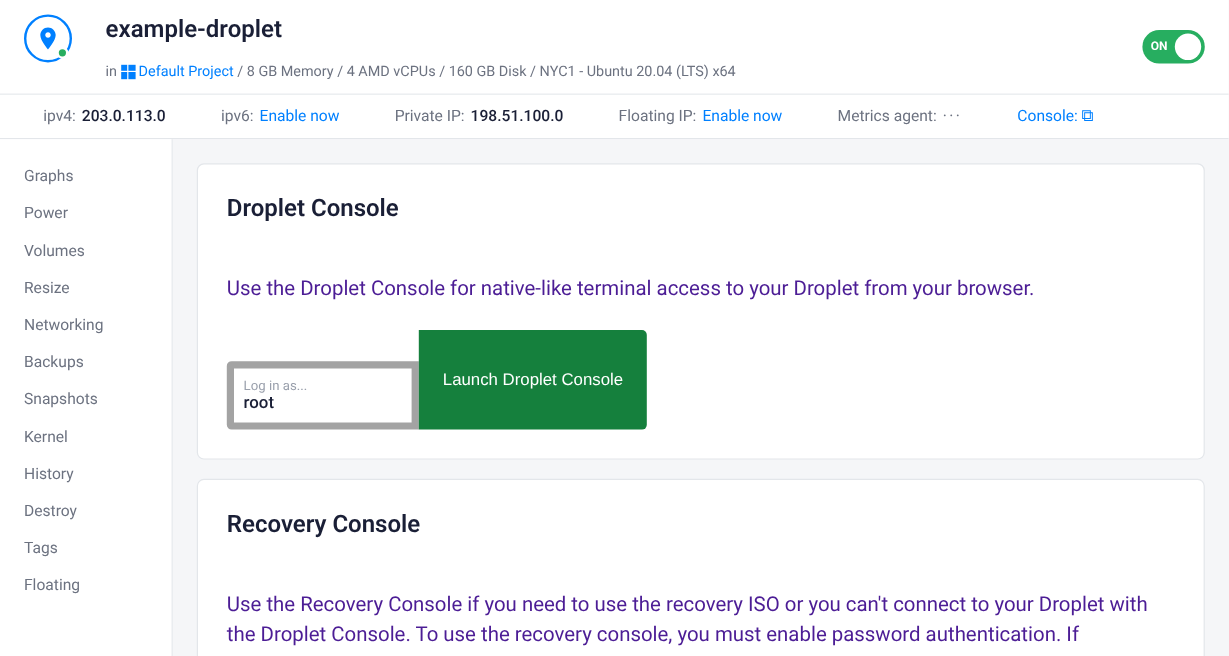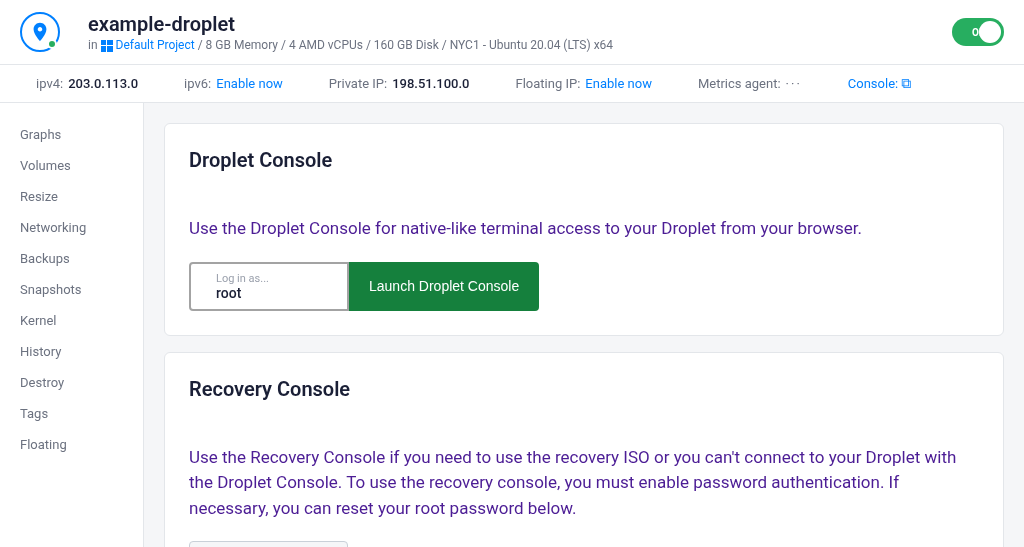--- a/index.html
+++ b/index.html
@@ -5,26 +5,26 @@
     * { box-sizing: border-box; margin: 0; padding: 0; }
     body { font-family: -apple-system, BlinkMacSystemFont, 'Segoe UI', Roboto, sans-serif; font-size: 14px; color: #333; background: #f5f6f8; }
 
     
     .header { background: #fff; border-bottom: 1px solid #e3e6ea; padding: 12px 20px; display: flex; align-items: center; justify-content: space-between; }
     .header-left { display: flex; align-items: flex-start; gap: 28px; }
     .droplet-icon { width: 40px; height: 40px; border-radius: 50%; border: 2px solid #0080ff; display: flex; align-items: center; justify-content: center; position: relative; }
     .droplet-icon svg { width: 22px; height: 22px; }
     .status-dot { width: 10px; height: 10px; background: #27ae60; border-radius: 50%; position: absolute; bottom: 1px; right: 1px; border: 2px solid #fff; }
     .droplet-name { font-size: 20px; font-weight: 600; color: #1a1f36; }
-    .droplet-meta { font-size: 12px; color: #6c7280; margin-top: 2px; }
+    .droplet-meta { font-size: 12px; color: #6c7280; margin-top: 16px; }
     .droplet-meta a { color: #0080ff; text-decoration: none; }
     .toggle-container { display: flex; align-items: center; }
     .toggle { width: 52px; height: 28px; background: #27ae60; border-radius: 14px; display: flex; align-items: center; padding: 3px; cursor: pointer; position: relative; }
     .toggle-knob { width: 22px; height: 22px; background: #fff; border-radius: 50%; margin-left: auto; }
-    .toggle-label { position: absolute; left: 20px; color: #fff; font-size: 10px; font-weight: 700; }
+    .toggle-label { position: absolute; left: 7px; color: #fff; font-size: 10px; font-weight: 700; }
 
     
     .info-bar { background: #fff; border-bottom: 1px solid #e3e6ea; padding: 10px 20px; display: flex; align-items: center; gap: 30px; font-size: 13px; }
     .info-item { display: flex; align-items: center; gap: 5px; margin-left: 16px; }
     .info-label { color: #6c7280; }
     .info-value { color: #1a1f36; font-weight: 500; }
     .info-link { color: #0080ff; text-decoration: none; cursor: pointer; }
     .info-dots { color: #6c7280; letter-spacing: 2px; cursor: pointer; }
     .console-link { color: #0080ff; text-decoration: none; display: flex; align-items: center; gap: 3px; }
     .console-icon { font-size: 14px; }
@@ -40,21 +40,21 @@
     
     .main { flex: 1; padding: 20px; background: #f5f6f8; }
 
     
     .card { background: #fff; border: 1px solid #e3e6ea; border-radius: 6px; padding: 24px; margin-bottom: 16px; }
     .card-title { font-size: 20px; font-weight: 600; color: #1a1f36; margin-bottom: 12px; }
     .card-desc { font-size: 17px; color: #4c1d95; margin-bottom: 20px; line-height: 1.5; margin-top: 44px; }
 
     
     .console-row { display: flex; align-items: stretch; gap: 0; }
-    .login-box { border: 2px solid #a3a3a3; border-radius: 4px 0 0 4px; padding: 8px 25px; display: flex; flex-direction: column; justify-content: center; min-width: 160px; }
+    .login-box { border: 6px solid #a3a3a3; border-radius: 4px 0 0 4px; padding: 8px 8px; display: flex; flex-direction: column; justify-content: center; min-width: 160px; margin-top: 26px; }
     .login-label { font-size: 11px; color: #9aa0ac; }
     .login-value { font-size: 14px; color: #1a1f36; font-weight: 500; }
     .launch-btn { background: #15803d; color: #fff; border: none; border-radius: 0 4px 4px 0; padding: 10px 20px; font-size: 14px; font-weight: 500; cursor: pointer; white-space: nowrap; }
 
     
     .recovery-btn { background: #f5f6f8; color: #333; border: 1px solid #c9d0d8; border-radius: 4px; padding: 10px 20px; font-size: 10px; cursor: pointer; }
 
     
     .windows-icon { display: inline-grid; grid-template-columns: 1fr 1fr; gap: 1px; width: 12px; height: 12px; vertical-align: middle; }
     .windows-icon span { background: #0080ff; display: block; }
@@ -120,20 +120,21 @@
       <span>Console:</span>
       <span class="console-icon">⧉</span>
     </a>
   </div>
 </div>
 
 <div class="layout">
 
   <nav class="sidebar">
   <a href="#" class="sidebar-item">Graphs</a>
+      <a href="#" class="sidebar-item">Power</a>
       <a href="#" class="sidebar-item">Volumes</a>
       <a href="#" class="sidebar-item">Resize</a>
       <a href="#" class="sidebar-item">Networking</a>
       <a href="#" class="sidebar-item">Backups</a>
       <a href="#" class="sidebar-item">Snapshots</a>
       <a href="#" class="sidebar-item">Kernel</a>
       <a href="#" class="sidebar-item">History</a>
       <a href="#" class="sidebar-item">Destroy</a>
       <a href="#" class="sidebar-item">Tags</a>
       <a href="#" class="sidebar-item">Floating</a>

